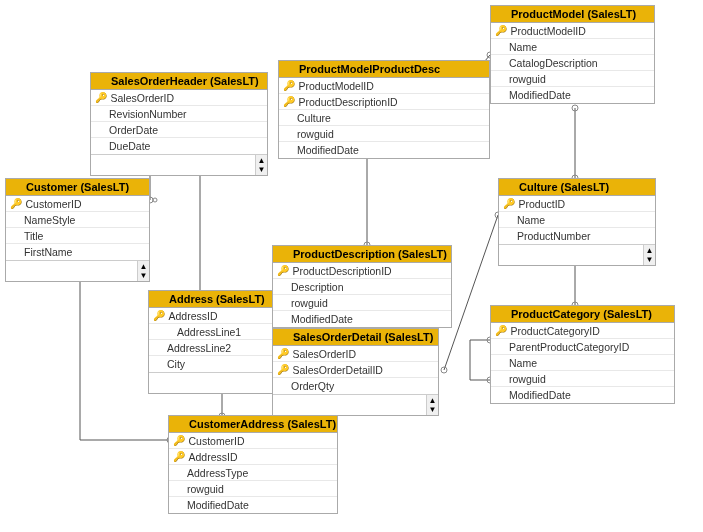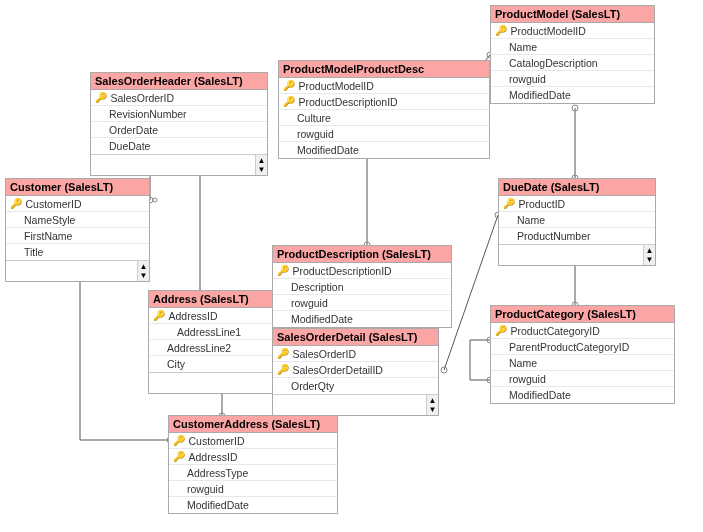--- a/index.html
+++ b/index.html
@@ -27,23 +27,23 @@
       z-index: 0;
     }
     .entity-box {
       position: absolute;
       background: #fff;
       border: 1px solid #aaa;
       z-index: 1;
       min-width: 130px;
     }
     .entity-header {
-      background: #fca5a5;
+      background: #eab308;
       border-bottom: 1px solid #aaa;
-      padding: 2px 4px;
+      padding: 2px 20px;
       font-weight: bold;
       font-size: 11px;
       color: #000;
       white-space: nowrap;
     }
     .entity-body {
       padding: 0;
     }
     .entity-row {
       display: flex;
@@ -129,24 +129,24 @@
     <div class="entity-header">Customer (SalesLT)</div>
     <div class="entity-body">
       <div class="entity-row">
         <span class="key-icon">🔑</span>
         <span>CustomerID</span>
       </div>
       <div class="entity-row">
         <span style="margin-left:14px;">NameStyle</span>
       </div>
       <div class="entity-row">
+        <span style="margin-left:14px;">Title</span>
+      </div>
+      <div class="entity-row">
         <span style="margin-left:14px;">FirstName</span>
-      </div>
-      <div class="entity-row">
-        <span style="margin-left:14px;">Title</span>
       </div>
     </div>
     <div style="display:flex; border-top:1px solid #ccc;">
       <div style="flex:1;"></div>
       <div style="width:12px; background:#f0f0f0; border-left:1px solid #ccc; display:flex; flex-direction:column; align-items:center; padding:1px 0;">
         <div style="font-size:8px; cursor:pointer;">▲</div>
         <div style="flex:1;"></div>
         <div style="font-size:8px; cursor:pointer;">▼</div>
       </div>
     </div>
@@ -312,21 +312,21 @@
       <div class="entity-row">
         <span style="margin-left:14px;">rowguid</span>
       </div>
       <div class="entity-row">
         <span style="margin-left:14px;">ModifiedDate</span>
       </div>
     </div>
   </div>
 
   <div class="entity-box" style="left:498px; top:178px; width:158px;">
-    <div class="entity-header">DueDate (SalesLT)</div>
+    <div class="entity-header">Culture (SalesLT)</div>
     <div class="entity-body">
       <div class="entity-row">
         <span class="key-icon">🔑</span>
         <span>ProductID</span>
       </div>
       <div class="entity-row">
         <span style="margin-left:14px;">Name</span>
       </div>
       <div class="entity-row">
         <span style="margin-left:14px;">ProductNumber</span>

